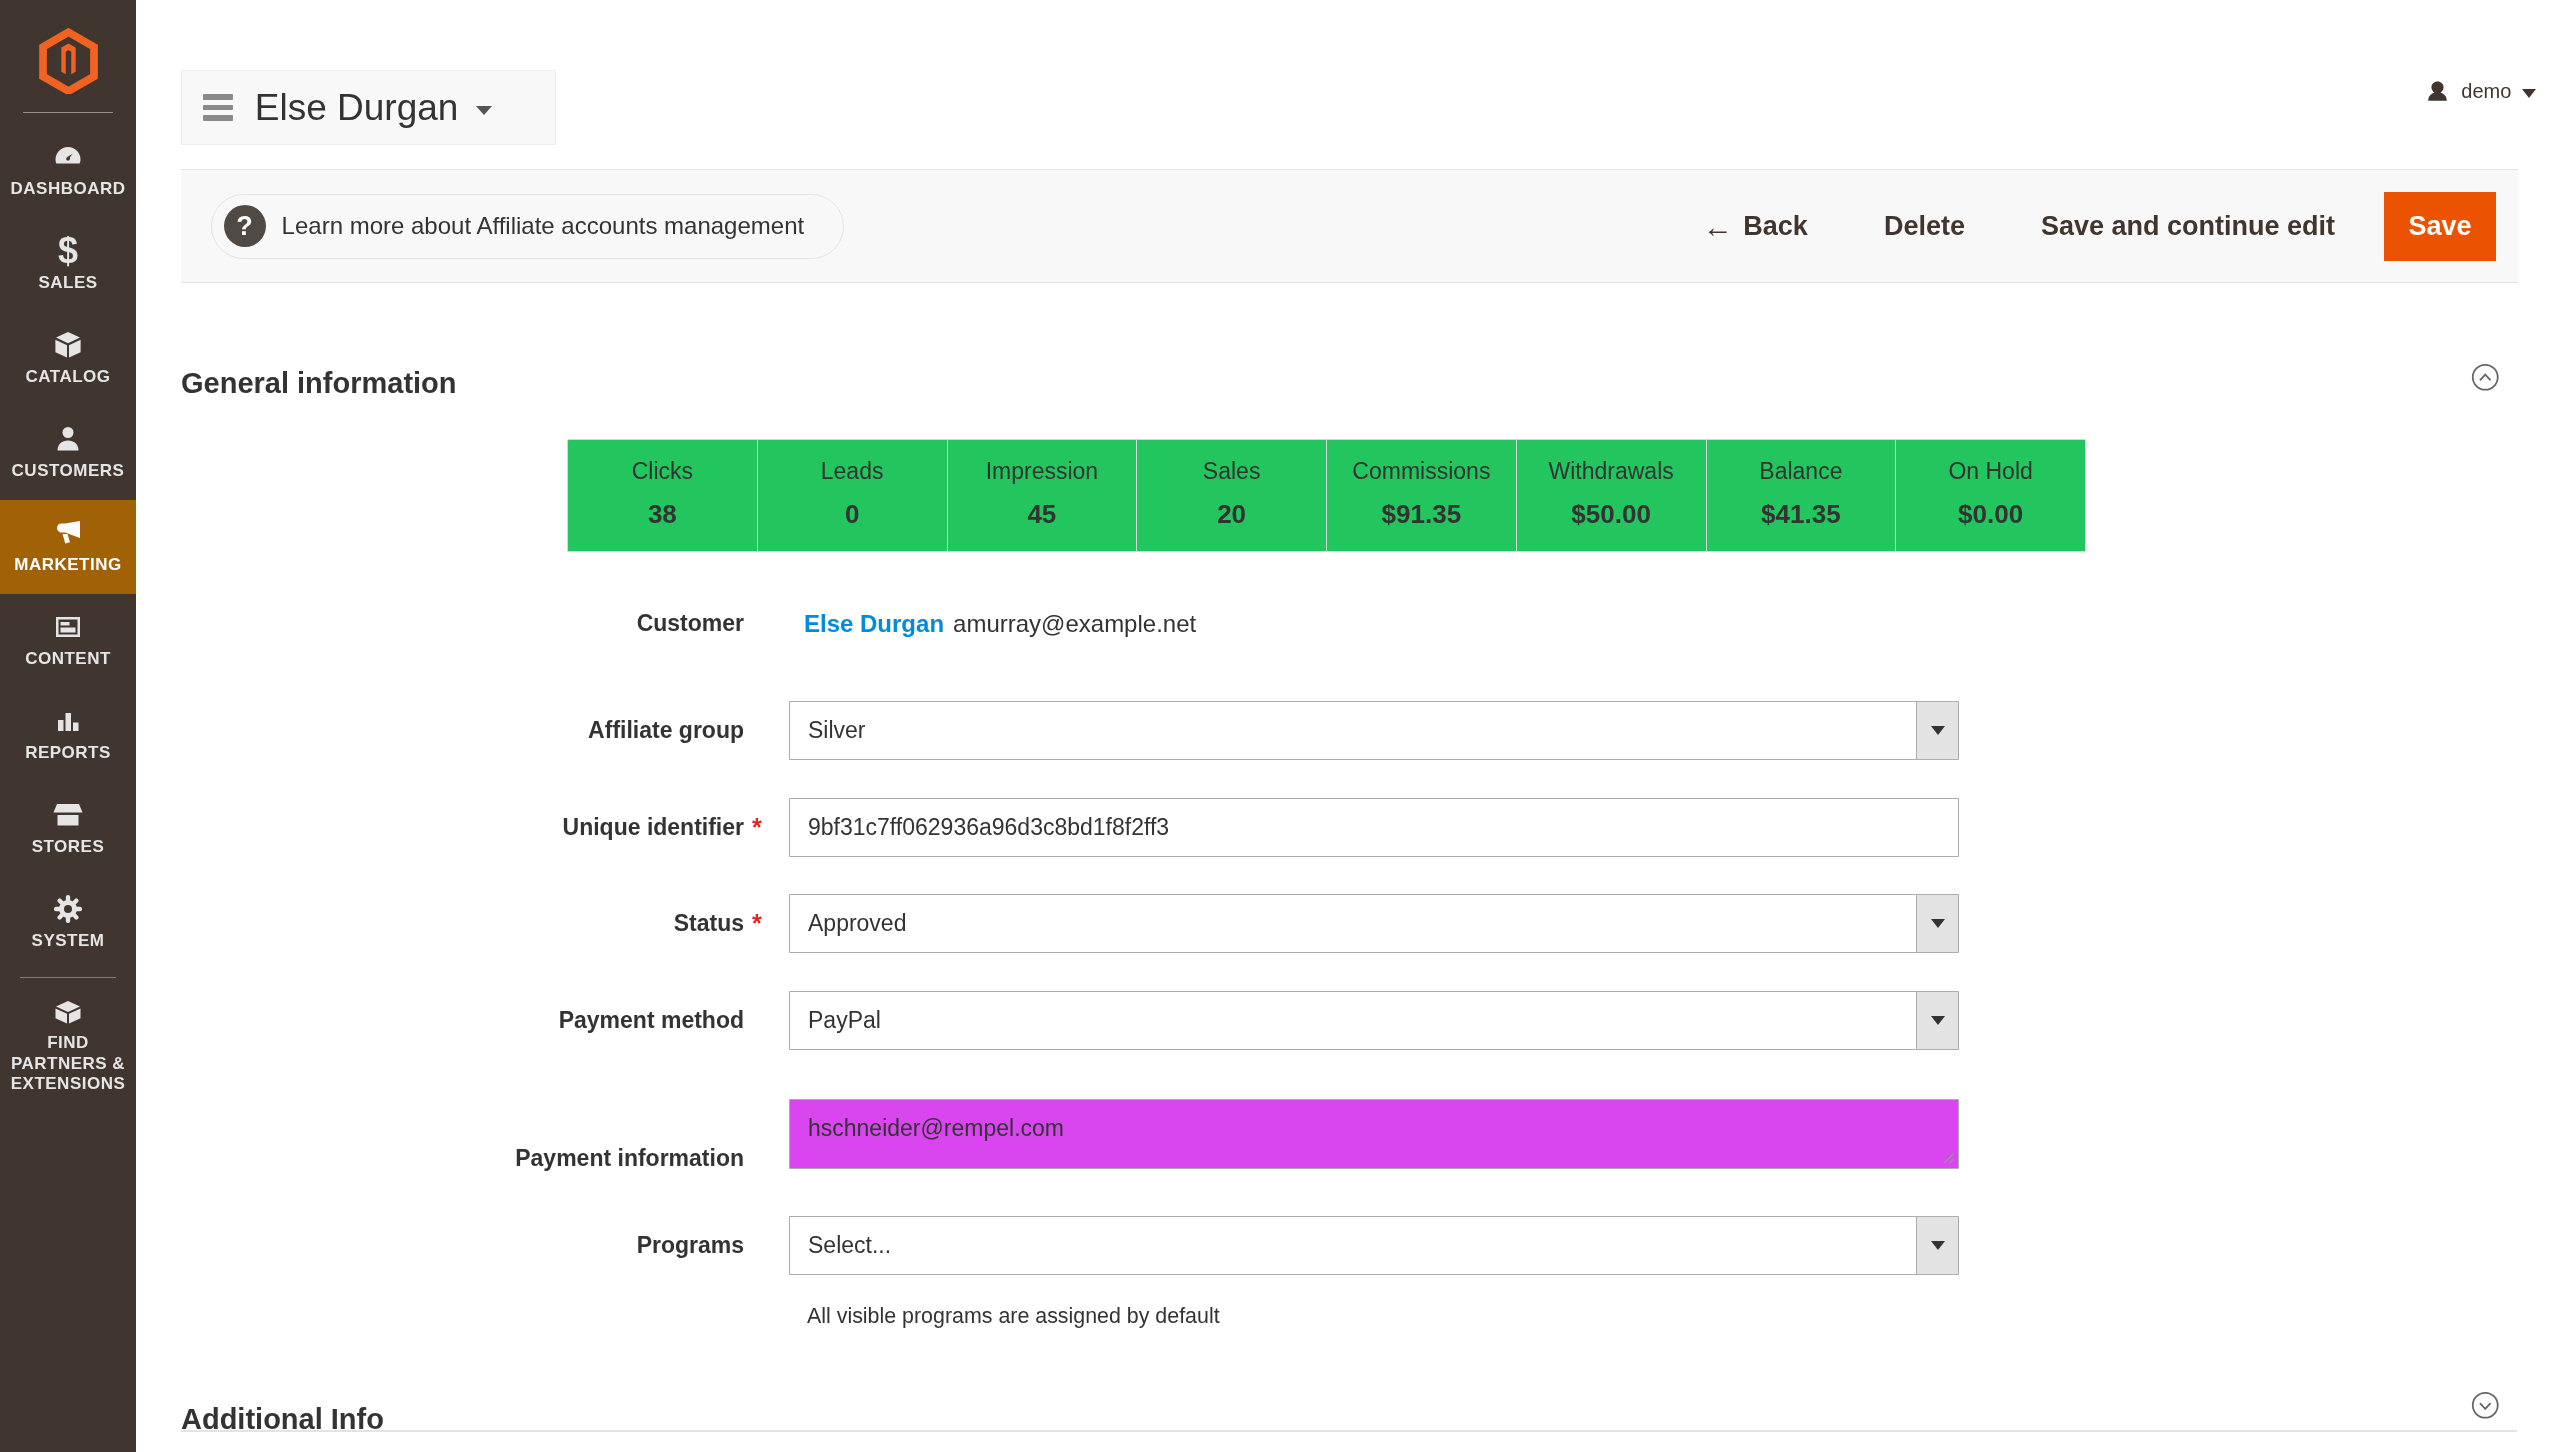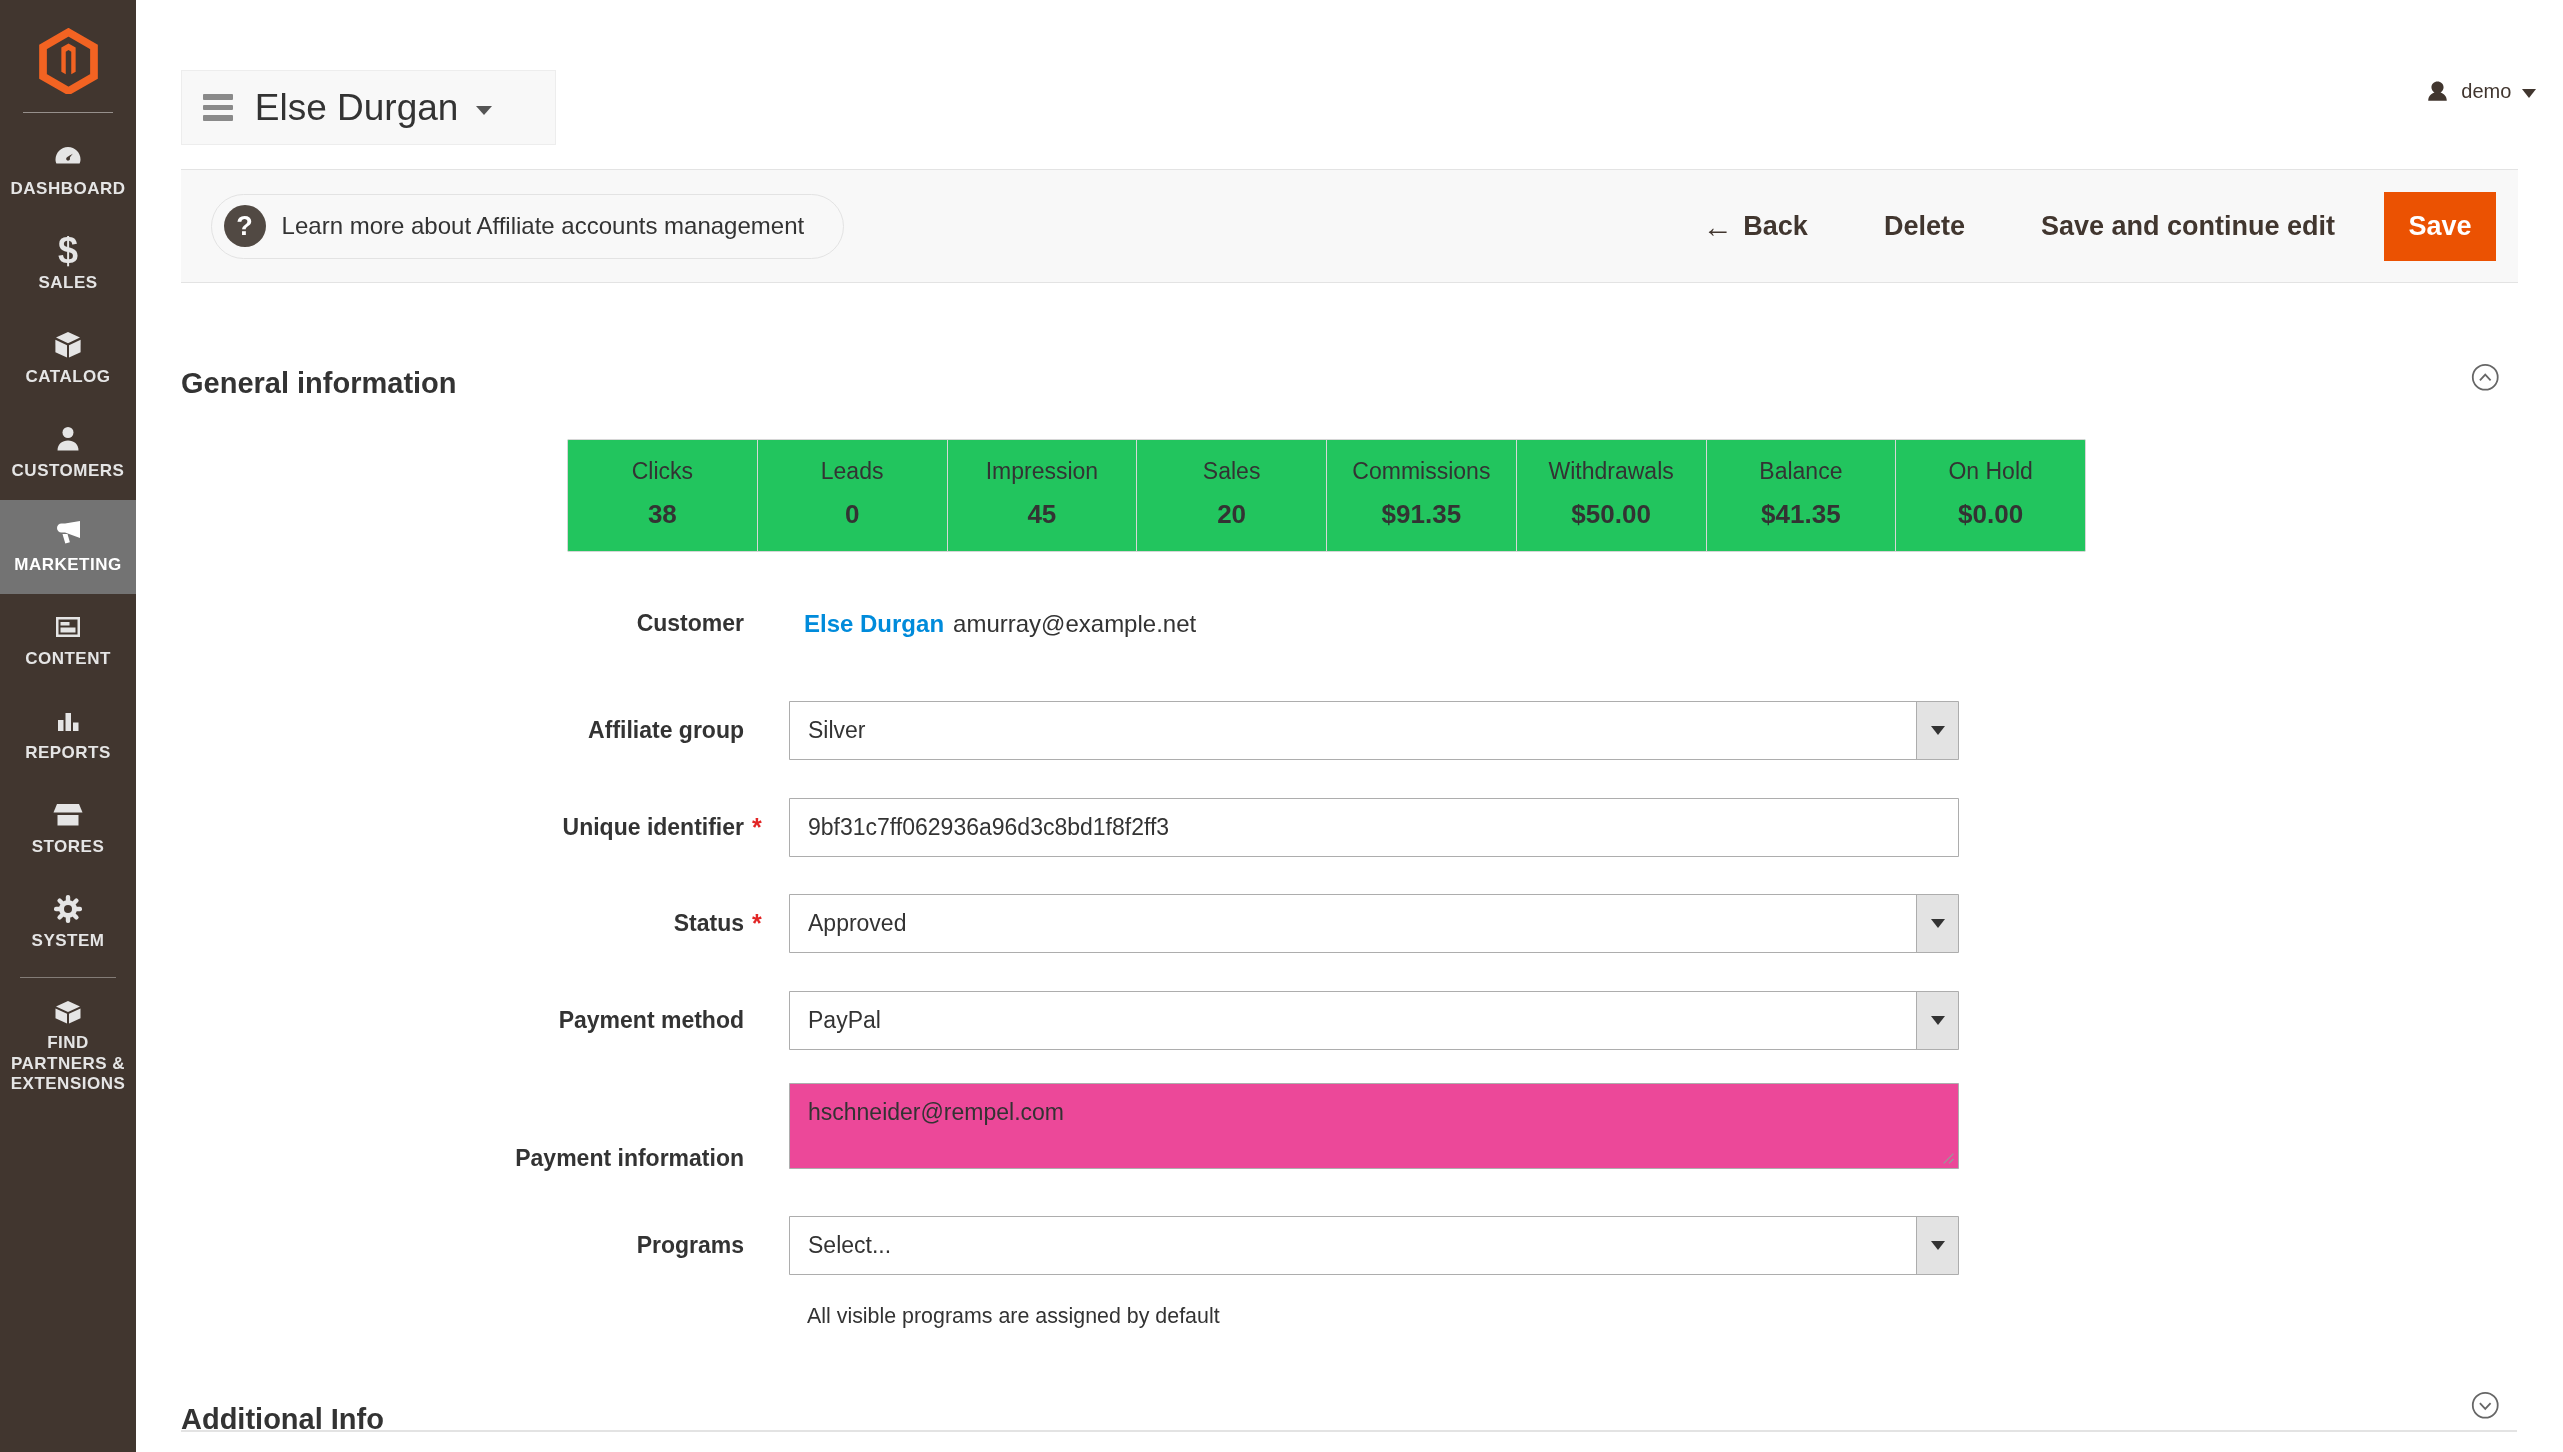--- a/index.html
+++ b/index.html
@@ -22,21 +22,21 @@
   .menu-item {
     height: 94px; display: flex; flex-direction: column; align-items: center;
     justify-content: center; gap: 6.2px; cursor: pointer; color: #e5e5e5;
   }
   .menu-item .mi-icon { width: 32px; height: 32px; display: flex; align-items: center; justify-content: center; }
   .menu-item .mi-icon svg { width: 32px; height: 32px; fill: currentColor; }
   .menu-item .mi-label {
     font-size: 17px; font-weight: 600; letter-spacing: 0.5px; text-align: center;
     line-height: 20.5px; padding: 0 3.6px;
   }
-  .menu-item.active { background: #737373; color: #ffffff; }
+  .menu-item.active { background: #a16207; color: #ffffff; }
   .dollar-glyph { font-size: 36px; font-weight: 700; line-height: 32px; }
   .menu-divider { height: 0.9px; background: rgba(255,255,255,0.35); margin: 7.1px 19.6px; }
   .menu-item.tall { height: 120px; }
 
   
   .main { position: absolute; left: 136px; top: 0; width: 2427px; height: 1453px; background: #fff; }
 
   
   .title-box {
     position: absolute; left: 45px; top: 70px; width: 375px; height: 75px;
@@ -128,22 +128,22 @@
   }
   .select-arrow-btn i {
     width: 0; height: 0; border-left: 7.1px solid transparent; border-right: 7.1px solid transparent;
     border-top: 9px solid #333;
   }
   .text-input {
     width: 100%; height: 59px; border: 0.9px solid #adadad; border-radius: 0.9px;
     font-size: 23px; color: #333; padding: 0 18px; font-family: inherit; background: #fff;
   }
   .textarea-input {
-    width: 100%; height: 86px; border: 0.9px solid #adadad; border-radius: 0.9px;
-    font-size: 23px; color: #333; padding: 14.2px 18px; font-family: inherit; background: #ec4899;
+    width: 100%; height: 70px; border: 0.9px solid #adadad; border-radius: 0.9px;
+    font-size: 23px; color: #333; padding: 14.2px 18px; font-family: inherit; background: #d946ef;
     resize: none; line-height: 28.5px;
   }
   .resize-handle { position: absolute; right: 3.6px; bottom: 7.1px; pointer-events: none; }
 
   .field-note { position: absolute; left: 671px; top: 1304px; font-size: 21.4px; color: #333; }
 
   .bottom-divider { position: absolute; left: 45px; width: 2336px; top: 1430px; height: 1.8px; background: #e3e3e3; }
 </style>
 </head>
 <body>

